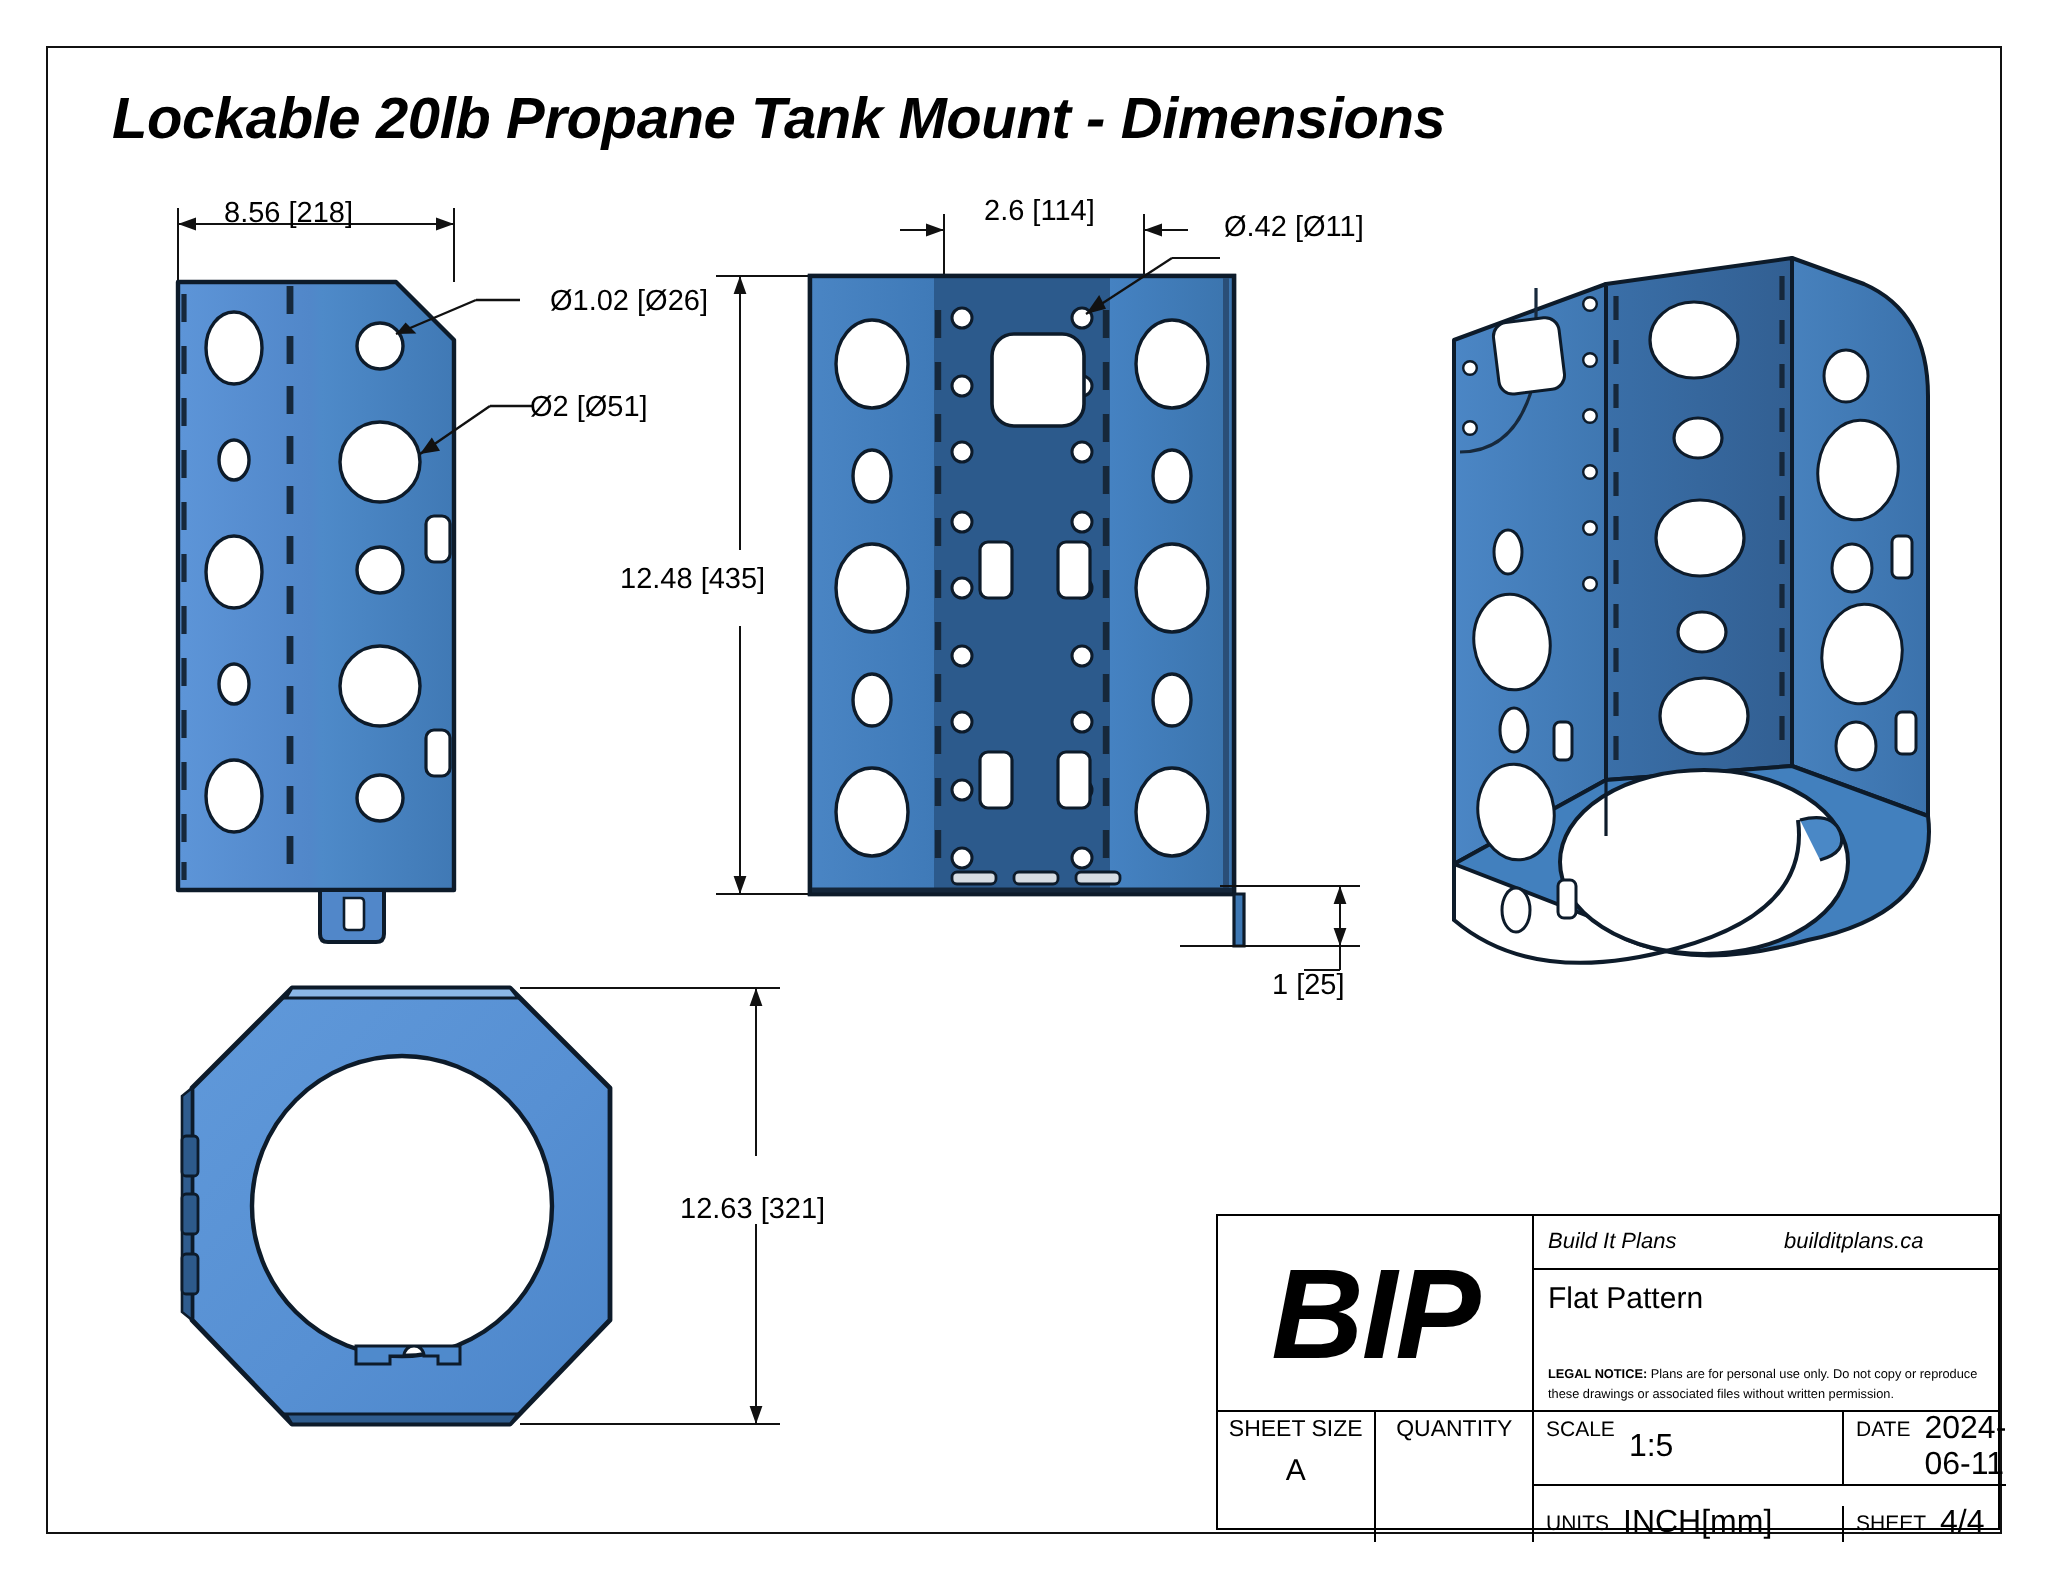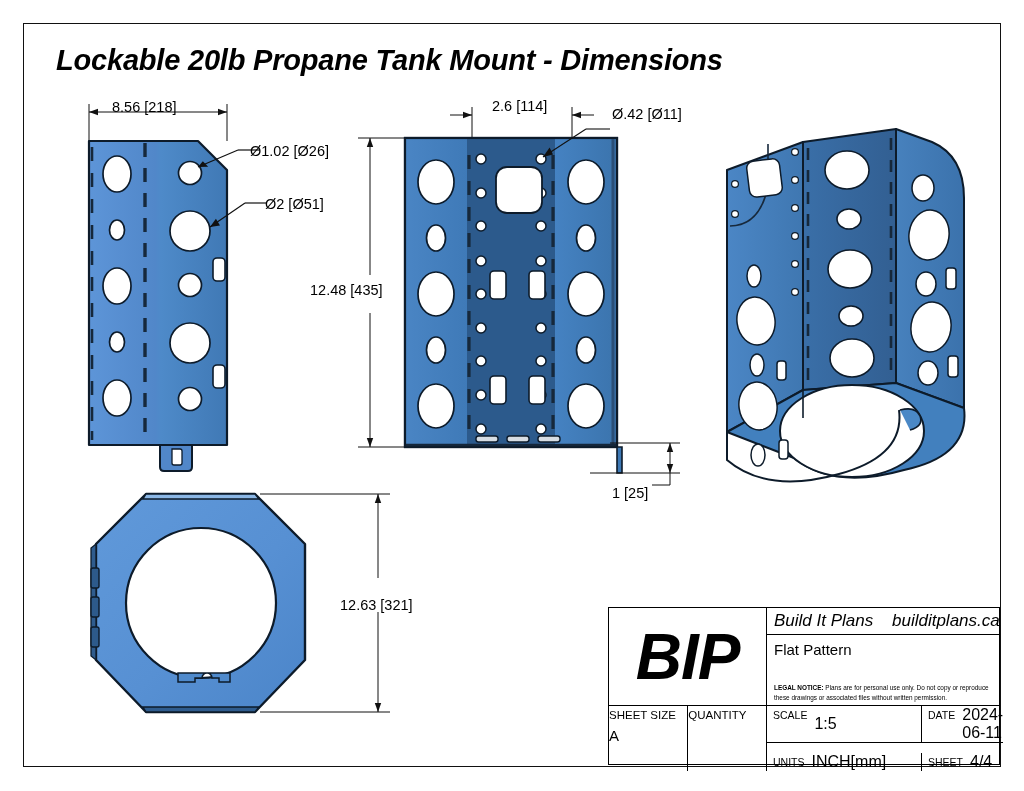--- a/index.html
+++ b/index.html
@@ -15,30 +15,30 @@
   svg{display:block;overflow:visible;}
   
   #tb{position:absolute;left:608px;top:607px;width:392px;height:158px;
       border:1.6px solid #000;box-sizing:border-box;display:flex;flex-direction:column;}
   #tb-upper{display:flex;flex:0 0 97px;border-bottom:1.6px solid #000;}
   #tb-logo{flex:0 0 157px;border-right:1.6px solid #000;display:flex;
            align-items:center;justify-content:center;}
   #tb-logo span{font-size:64px;font-weight:bold;font-style:italic;letter-spacing:-1px;}
   #tb-right{flex:1;display:flex;flex-direction:column;}
   #tb-brandrow{flex:0 0 26px;border-bottom:1.6px solid #000;display:flex;
-               align-items:center;font-style:italic;font-size:17px;padding-left:7px;}
+               align-items:center;font-style:italic;font-size:11px;padding-left:7px;}
   #tb-brandrow .bn{flex:0 0 118px;}
   #tb-desc{flex:1;position:relative;padding:6px 0 0 7px;}
   #tb-desc .dsc{font-size:15px;}
   #tb-legal{position:absolute;left:7px;bottom:3px;right:4px;font-size:6.4px;
             line-height:1.45;}
   #tb-legal b{font-size:6.4px;}
   #tb-lower{flex:1;display:flex;}
   #tb-ll{flex:0 0 157px;display:flex;border-right:1.6px solid #000;}
-  .cellbox{flex:1;display:flex;flex-direction:column;align-items:flex-start;
+  .cellbox{flex:1;display:flex;flex-direction:column;align-items:center;
            justify-content:flex-start;padding-top:3px;}
   .cellbox .hd{font-size:11.5px;}
   .cellbox .vl{font-size:15px;margin-top:6px;}
   #tb-ll .sep{width:1.6px;background:#000;}
   #tb-lr{flex:1;display:flex;flex-direction:column;gap:10px;}
   .lr-row{flex:1;display:flex;}
   .lr-row.top{border-bottom:1.6px solid #000;}
   .lr-cell{flex:1;display:flex;align-items:center;padding-left:6px;position:relative;}
   .lr-cell.l{border-right:1.6px solid #000;flex:0 0 148px;}
   .lr-cell .hd{font-size:10.5px;align-self:flex-start;margin-top:3px;}
@@ -120,21 +120,21 @@
         <line x1="168" y1="55" x2="190" y2="55"></line>
         <line x1="140" y1="132" x2="175" y2="108"></line>
         <line x1="175" y1="108" x2="196" y2="108"></line>
       </g>
       <path d="M128,72 l10.2,-0.2 l-5.4,-5.6 z" fill="#111"></path>
       <path d="M140,132 l10,-1.6 l-4.1,-6.6 z" fill="#111"></path>
     </svg>
   </div>
 
   <div class="dim" style="left:112px;top:99px;">8.56 [218]</div>
-  <div class="dim" style="left:250px;top:143px;">Ø1.02 [Ø26]</div>
+  <div class="dim" style="left:275px;top:143px;">Ø1.02 [Ø26]</div>
   <div class="dim" style="left:265px;top:196px;">Ø2 [Ø51]</div>
 
   <div class="svgwrap" style="left:300px;top:95px;">
     <svg width="400" height="420" viewBox="0 0 400 420">
       <defs>
         <linearGradient id="gSideL" x1="0" y1="0" x2="1" y2="0">
           <stop offset="0%" stop-color="#4a85c4"></stop>
             <stop offset="100%" stop-color="#3f7ab8"></stop>
         </linearGradient>
         <linearGradient id="gSideR" x1="0" y1="0" x2="1" y2="0">
@@ -266,21 +266,21 @@
       <path d="M370,348 l-3.2,9 h6.4 z" fill="#111"></path>
       <path d="M370,378 l-3.2,-9 h6.4 z" fill="#111"></path>
       <line x1="352" y1="390" x2="370" y2="390" stroke="#111" stroke-width="1"></line>
       <line x1="370" y1="390" x2="370" y2="378" stroke="#111" stroke-width="1"></line>
     </svg>
   </div>
 
   <div class="dim" style="left:492px;top:98px;">2.6 [114]</div>
   <div class="dim" style="left:612px;top:106px;">Ø.42 [Ø11]</div>
   <div class="dim" style="left:310px;top:282px;">12.48 [435]</div>
-  <div class="dim" style="left:612px;top:485px;">1 [25]</div>
+  <div class="dim" style="left:636px;top:485px;">1 [25]</div>
 
   <div class="svgwrap" style="left:60px;top:480px;">
     <svg width="340" height="270" viewBox="0 0 340 270">
       <defs>
         <linearGradient id="gRing" x1="0" y1="0" x2="1" y2="1">
           <stop offset="0%" stop-color="#6099da"></stop>
           <stop offset="55%" stop-color="#5790d3"></stop>
           <stop offset="100%" stop-color="#4b85c9"></stop>
         </linearGradient>
       </defs>

